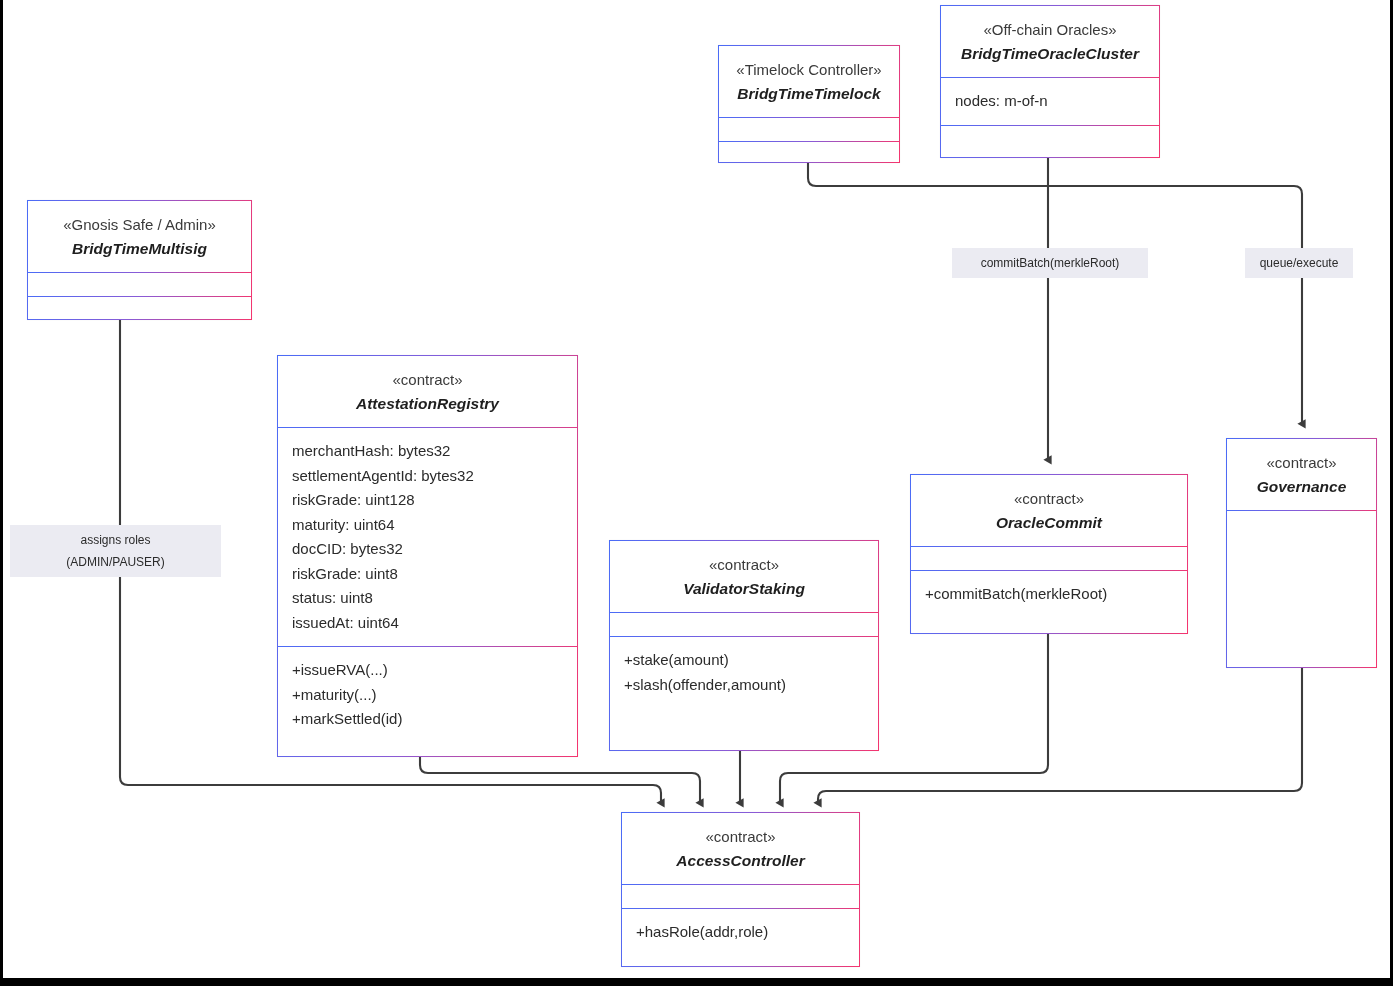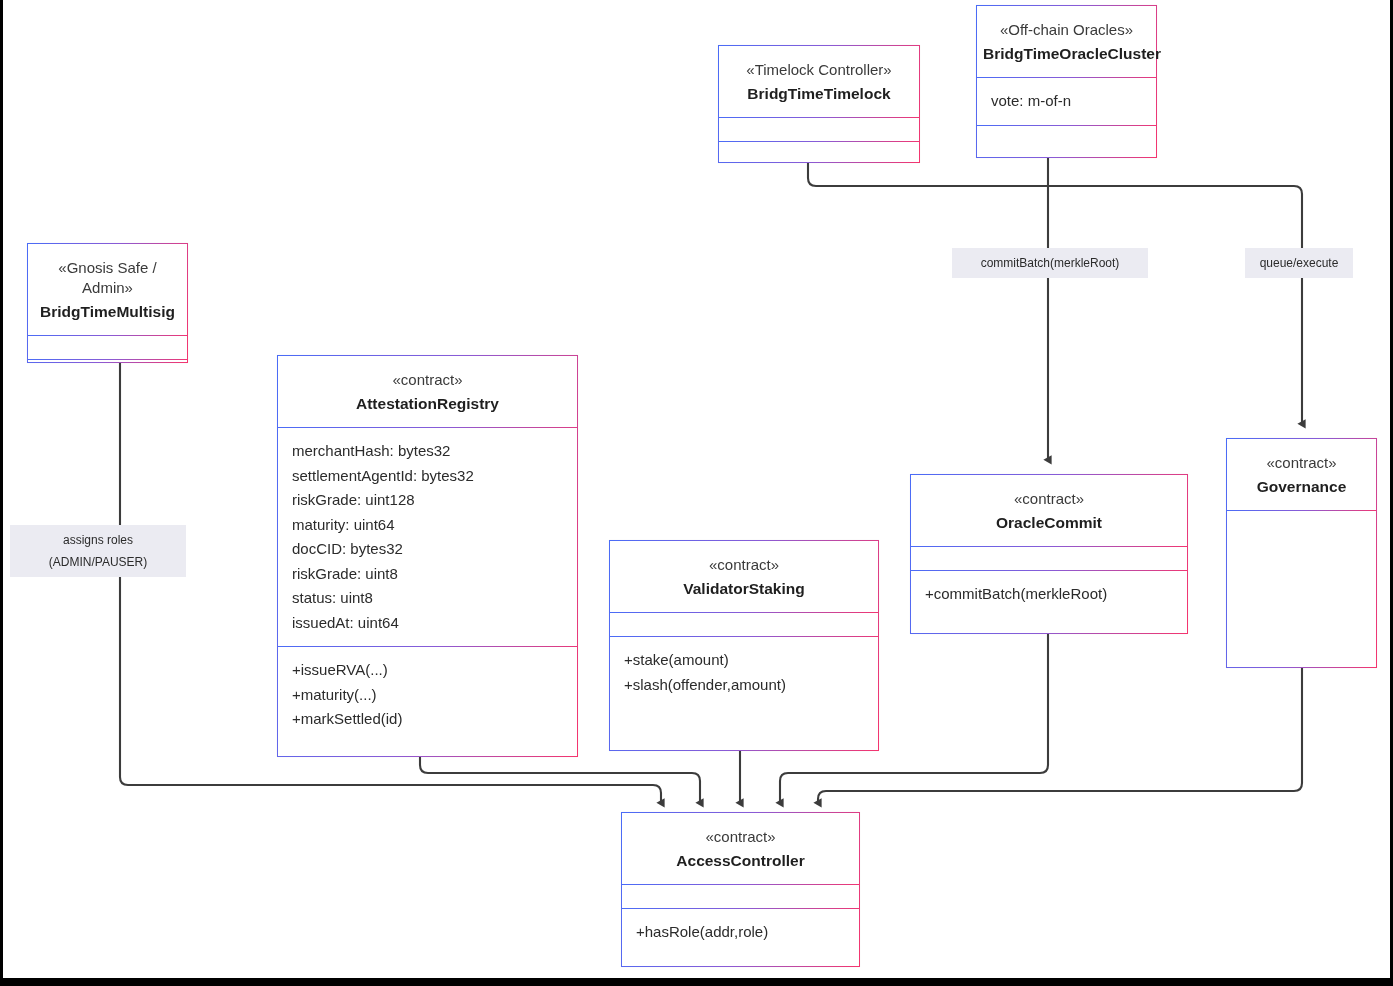--- a/index.html
+++ b/index.html
@@ -69,20 +69,21 @@
     font-size: 15px;
     color: #3a3a3a;
     line-height: 20px;
   }
   .cname {
     font-size: 15.5px;
     font-weight: bold;
     color: #1f1f1f;
     line-height: 22px;
     margin-top: 3px;
+    font-style: italic;
   }
   .c-body {
     padding: 11px 0 11px 14px;
   }
   .c-body .row {
     font-size: 15px;
     color: #2b2b2b;
     line-height: 24.5px;
     white-space: nowrap;
   }
@@ -129,44 +130,44 @@
       <path d="M 1048,634 L 1048,765 Q 1048,773 1040,773 L 788,773 Q 780,773 780,781 L 780,803" marker-end="url(#arrow)"></path>
 
       <path d="M 1302,668 L 1302,783 Q 1302,791 1294,791 L 826,791 Q 818,791 818,799 L 818,803" marker-end="url(#arrow)"></path>
     </g>
   </svg>
 
   <div class="edge-label" style="left:952px; top:248px; width:196px;">commitBatch(merkleRoot)</div>
 
   <div class="edge-label" style="left:1245px; top:248px; width:108px;">queue/execute</div>
 
-  <div class="edge-label" style="left:10px; top:525px; width:176px;">assigns roles
+  <div class="edge-label" style="left:10px; top:525px; width:211px;">assigns roles
 (ADMIN/PAUSER)</div>
 
-  <div class="node" style="left:718px; top:45px; width:202px; height:118px;">
+  <div class="node" style="left:718px; top:45px; width:182px; height:118px;">
     <div class="compartment c-head">
       <div class="stereo">«Timelock Controller»</div>
       <div class="cname">BridgTimeTimelock</div>
     </div>
     <div class="compartment c-body c-empty"></div>
     <div class="compartment c-body c-empty"></div>
   </div>
 
-  <div class="node" style="left:976px; top:5px; width:181px; height:153px;">
+  <div class="node" style="left:940px; top:5px; width:220px; height:153px;">
     <div class="compartment c-head">
       <div class="stereo">«Off-chain Oracles»</div>
       <div class="cname">BridgTimeOracleCluster</div>
     </div>
     <div class="compartment c-body">
-      <div class="row">vote: m-of-n</div>
-    </div>
-    <div class="compartment c-body c-empty"></div>
-  </div>
-
-  <div class="node" style="left:27px; top:200px; width:161px; height:120px;margin-top:43px;">
+      <div class="row">nodes: m-of-n</div>
+    </div>
+    <div class="compartment c-body c-empty"></div>
+  </div>
+
+  <div class="node" style="left:27px; top:200px; width:225px; height:120px;">
     <div class="compartment c-head">
       <div class="stereo">«Gnosis Safe / Admin»</div>
       <div class="cname">BridgTimeMultisig</div>
     </div>
     <div class="compartment c-body c-empty"></div>
     <div class="compartment c-body c-empty"></div>
   </div>
 
   <div class="node" style="left:277px; top:355px; width:301px; height:402px;">
     <div class="compartment c-head">

